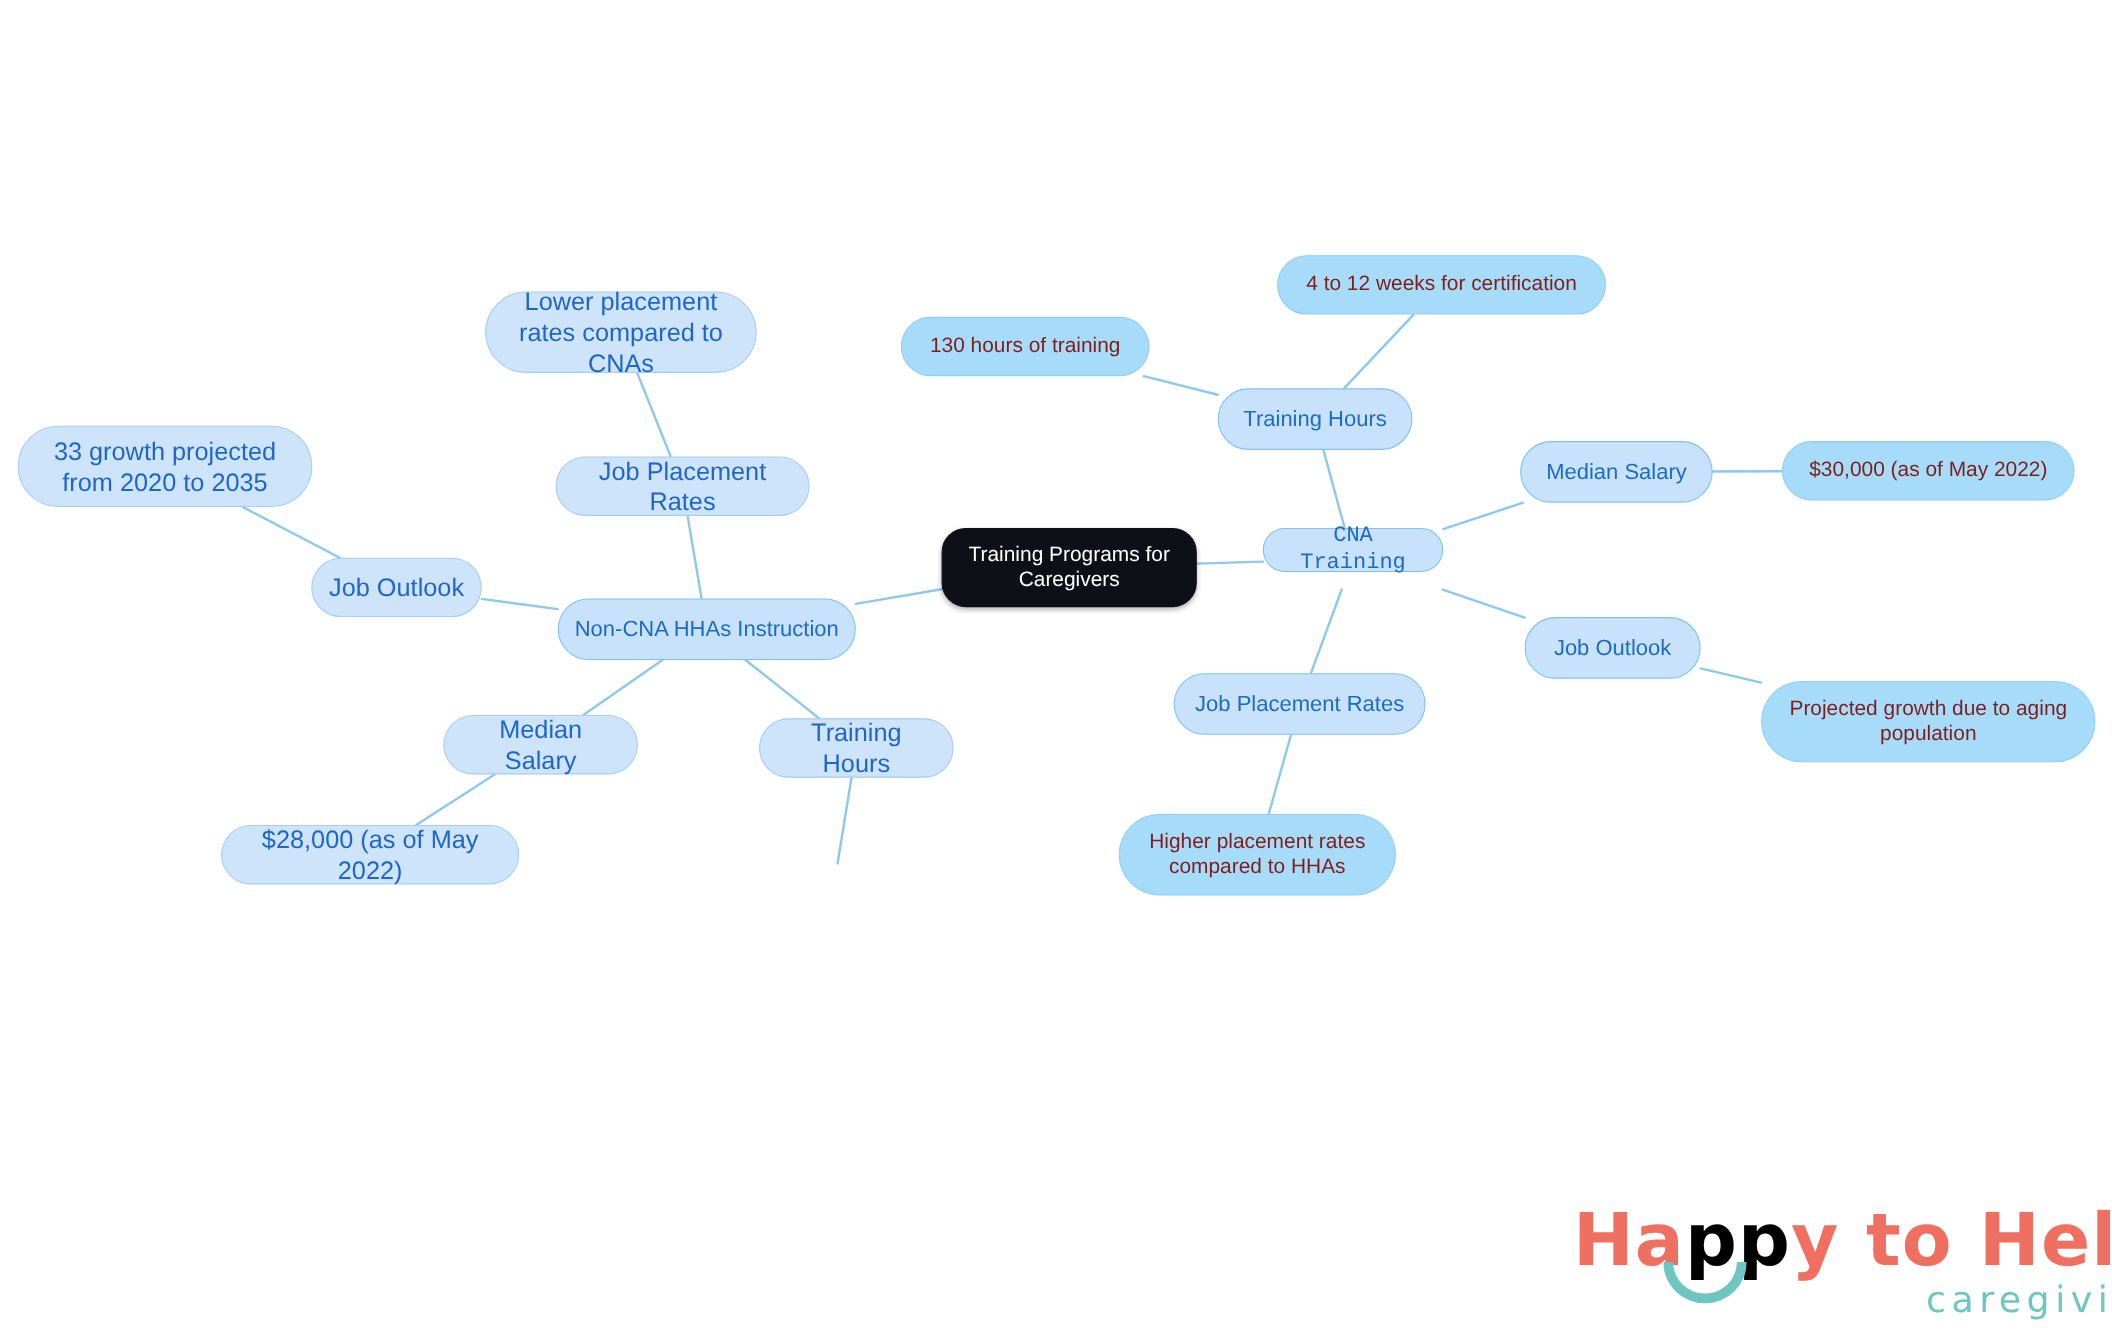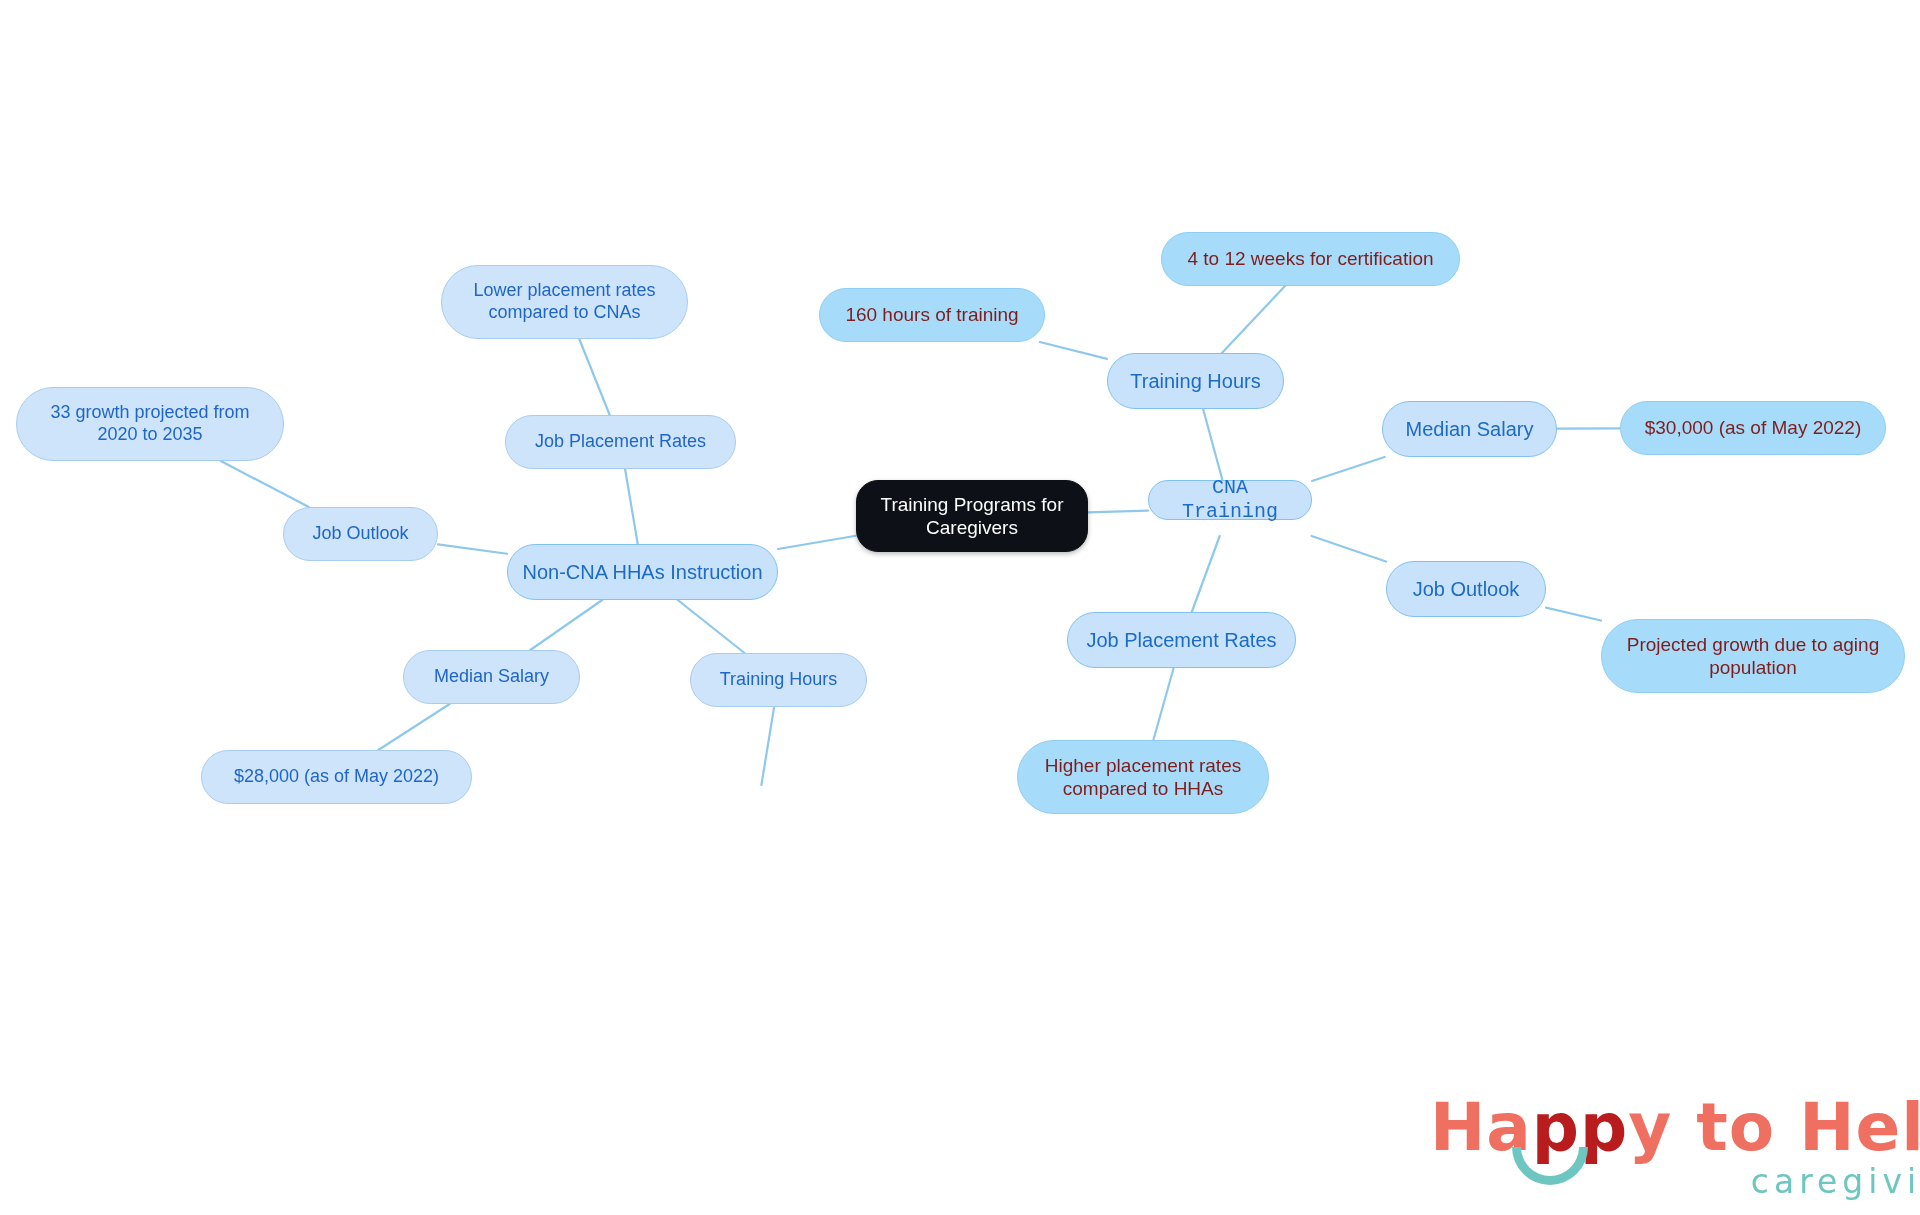--- a/index.html
+++ b/index.html
@@ -57,21 +57,21 @@
     background: #c9e2fb;
     border: 1.2px solid #7fc2ef;
     color: #1c6bc4;
     font-size: 20px;
   }
 
   .node.leaf-light {
     background: #cde4fb;
     border: 1.2px solid #a8cdf2;
     color: #1f66c8;
-    font-size: 18px;
+    font-size: 23px;
   }
 
   .node.leaf-strong {
     background: #a6dcf9;
     border: 1.2px solid #8ecef5;
     color: #7f1d1d;
     font-size: 19px;
   }
 
   .logo {
@@ -81,21 +81,21 @@
   .logo-main {
     font-family: "DejaVu Sans", sans-serif;
     font-weight: bold;
     font-size: 66px;
     letter-spacing: 1px;
     color: #ef7061;
     line-height: 1;
     white-space: nowrap;
     position: relative;
   }
-  .logo-main .teal { color: #b91c1c; }
+  .logo-main .teal { color: #000000; }
   .logo-smile {
     position: absolute;
     left: 82px;
     top: 52px;
     width: 58px;
     height: 29px;
     border: 9px solid #6ec6c0;
     border-top: none;
     border-radius: 0 0 40px 40px;
   }
@@ -135,21 +135,21 @@
       <line x1="449.65" y1="704" x2="378.35" y2="750" stroke="#8ec8ec" stroke-width="2.2" stroke-linecap="round"></line>
       <line x1="774.1022727272727" y1="707" x2="761.3977272727273" y2="785" stroke="#8ec8ec" stroke-width="2.2" stroke-linecap="round"></line>
     </svg>
 <div class="node root" style="left: 856px; top: 480px; width: 232px; height: 72px;"><span>Training Programs for Caregivers</span></div>
     <div class="node branch" style="left: 1148px; top: 480px; width: 164px; height: 40px; font-family: Liberation Mono, monospace;"><span>CNA Training</span></div>
     <div class="node branch" style="left: 507px; top: 544px; width: 271px; height: 56px;"><span>Non-CNA HHAs Instruction</span></div>
     <div class="node branch" style="left: 1107px; top: 353px; width: 177px; height: 56px;"><span>Training Hours</span></div>
     <div class="node branch" style="left: 1382px; top: 401px; width: 175px; height: 56px;"><span>Median Salary</span></div>
     <div class="node branch" style="left: 1386px; top: 561px; width: 160px; height: 56px;"><span>Job Outlook</span></div>
     <div class="node branch" style="left: 1067px; top: 612px; width: 229px; height: 56px;"><span>Job Placement Rates</span></div>
-    <div class="node leaf-strong" style="left: 819px; top: 288px; width: 226px; height: 54px;"><span>160 hours of training</span></div>
+    <div class="node leaf-strong" style="left: 819px; top: 288px; width: 226px; height: 54px;"><span>130 hours of training</span></div>
     <div class="node leaf-strong" style="left: 1161px; top: 232px; width: 299px; height: 54px;"><span>4 to 12 weeks for certification</span></div>
     <div class="node leaf-strong" style="left: 1620px; top: 401px; width: 266px; height: 54px;"><span>$30,000 (as of May 2022)</span></div>
     <div class="node leaf-strong" style="left: 1601px; top: 619px; width: 304px; height: 74px;"><span>Projected growth due to aging population</span></div>
     <div class="node leaf-strong" style="left: 1017px; top: 740px; width: 252px; height: 74px;"><span>Higher placement rates compared to HHAs</span></div>
     <div class="node leaf-light" style="left: 505px; top: 415px; width: 231px; height: 54px;"><span>Job Placement Rates</span></div>
     <div class="node leaf-light" style="left: 441px; top: 265px; width: 247px; height: 74px;"><span>Lower placement rates compared to CNAs</span></div>
     <div class="node leaf-light" style="left: 283px; top: 507px; width: 155px; height: 54px;"><span>Job Outlook</span></div>
     <div class="node leaf-light" style="left: 16px; top: 387px; width: 268px; height: 74px;"><span>33 growth projected from 2020 to 2035</span></div>
     <div class="node leaf-light" style="left: 403px; top: 650px; width: 177px; height: 54px;"><span>Median Salary</span></div>
     <div class="node leaf-light" style="left: 201px; top: 750px; width: 271px; height: 54px;"><span>$28,000 (as of May 2022)</span></div>

